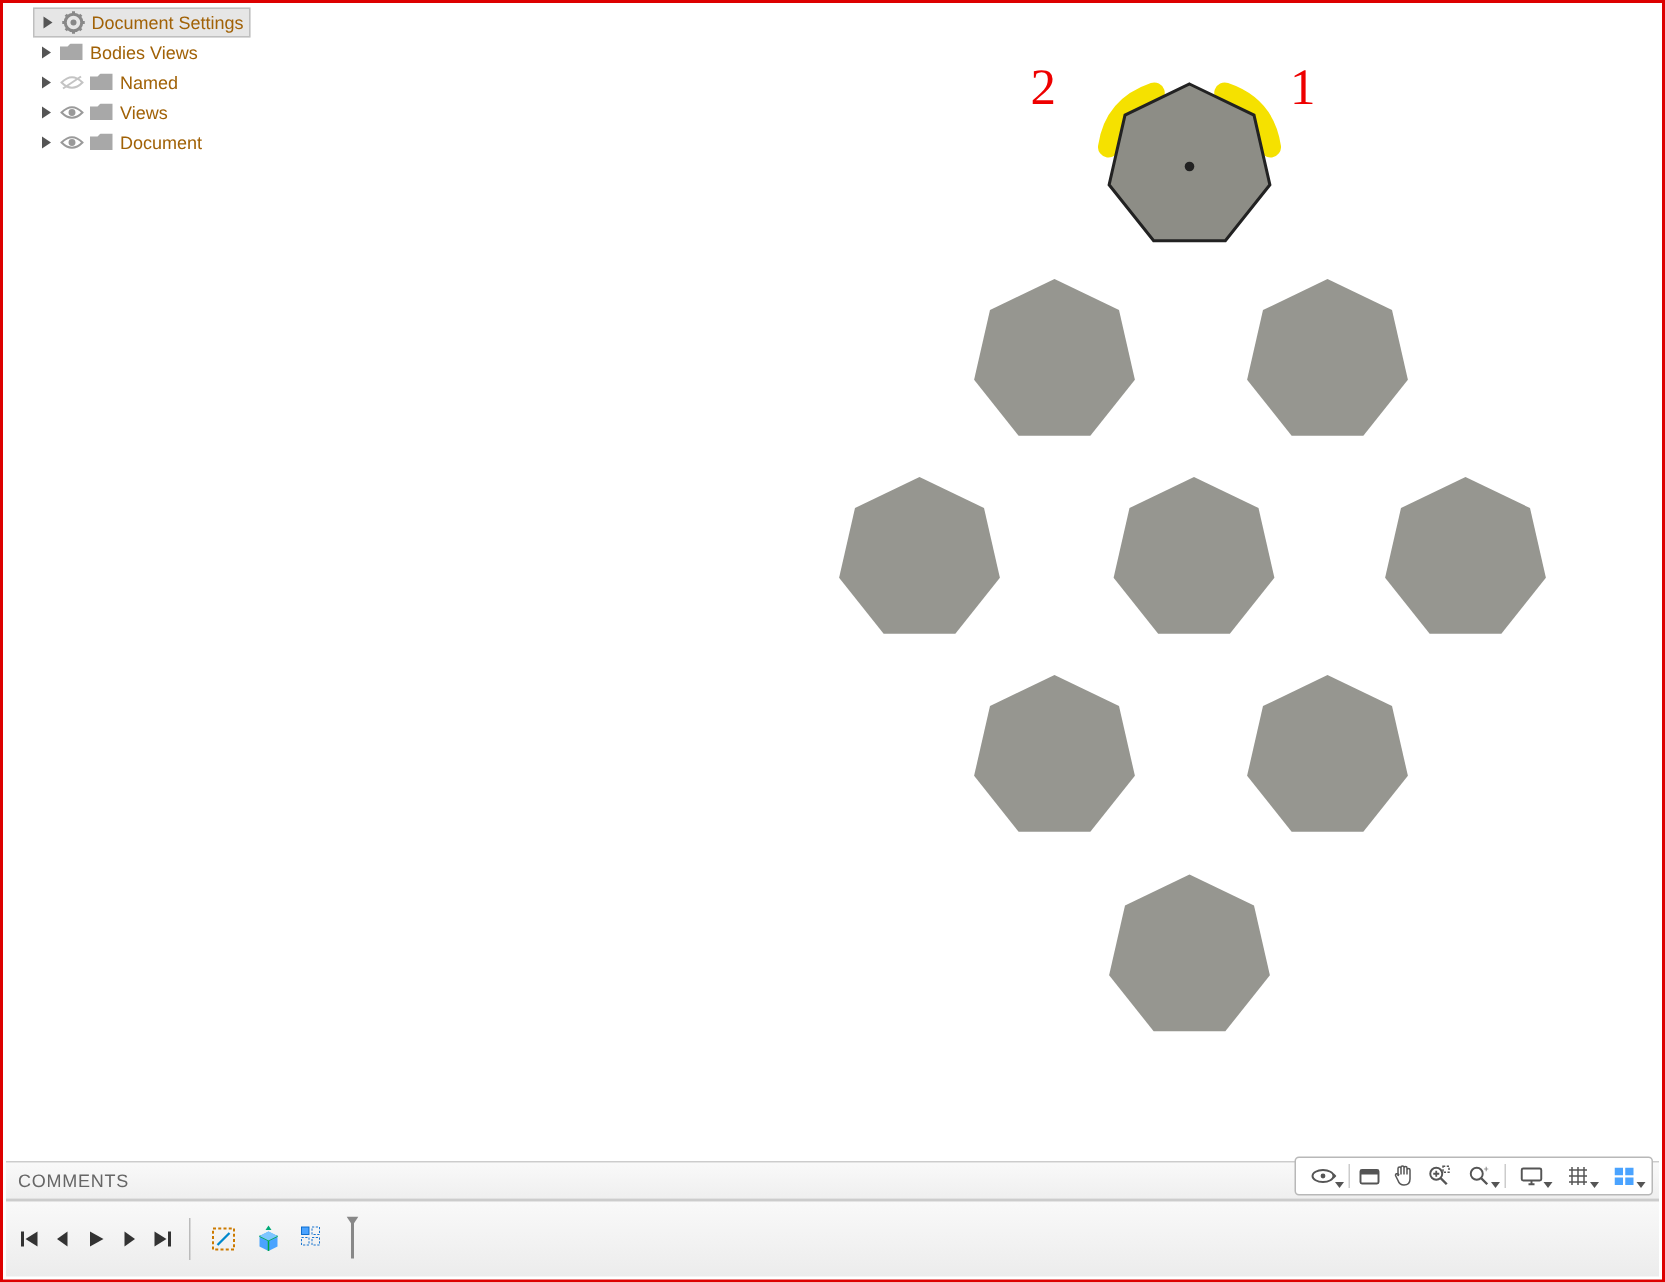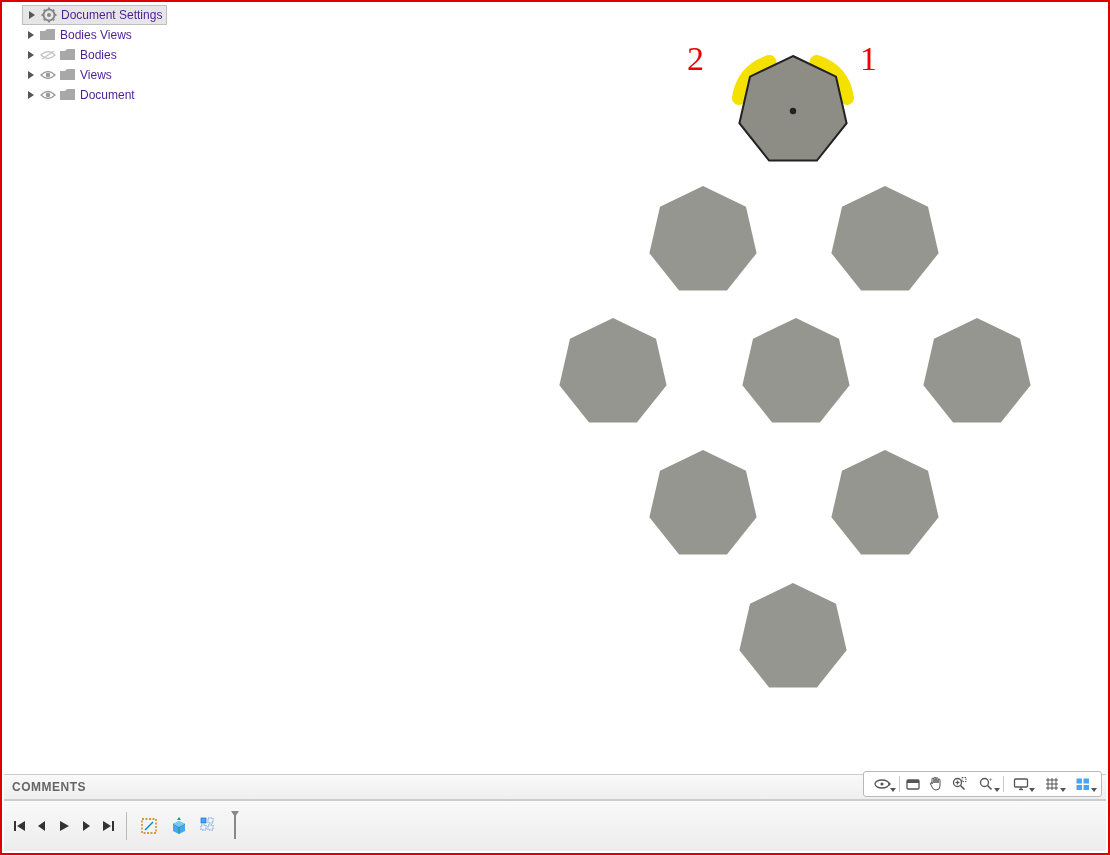--- a/index.html
+++ b/index.html
@@ -1,28 +1,28 @@
 <!DOCTYPE html>
 <html><head>
 <meta charset="utf-8">
 <style>
 html,body{margin:0;padding:0;width:1110px;height:855px;font-family:"Segoe UI",Arial,sans-serif;font-size:12px;color:#333;background:#fff;overflow:hidden;}
 .frame{position:relative;width:1110px;height:855px;box-sizing:border-box;border:2px solid #d00;}
 .browser-tree{position:absolute;top:3px;left:20px;}
 .tree-item{display:flex;align-items:center;height:20px;gap:4px;padding:0 4px;}
 .tree-item.sel{background:#e6e6e6;border:1px solid #bfbfbf;height:18px;}
-.tree-item .lbl{color:#4c1d95;}
+.tree-item .lbl{color:#a16207;}
 .tri{width:10px;height:10px;position:relative;}
 .tri svg{display:block;}
 .ic{width:16px;height:16px;display:flex;align-items:center;justify-content:center;}
 .ic svg{display:block;}
 .canvas{position:absolute;inset:0;}
 .heptagon{position:absolute;}
 .annot{position:absolute;font-family:"Comic Sans MS","Segoe Script",cursive;color:#e00;font-size:34px;font-weight:500;}
-.comments-bar{position:absolute;left:2px;right:2px;bottom:53px;height:24px;background:linear-gradient(#f9f9f9,#efefef);border-top:1px solid #ccc;border-bottom:1px solid #ccc;display:flex;align-items:center;padding:0 8px;color:#666;letter-spacing:0.5px;font-weight:bold;}
+.comments-bar{position:absolute;left:2px;right:2px;bottom:53px;height:24px;background:linear-gradient(#f9f9f9,#efefef);border-top:1px solid #ccc;border-bottom:1px solid #ccc;display:flex;align-items:center;padding:0 8px;color:#666;letter-spacing:0.5px;}
 .comments-bar .plus{margin-left:auto;margin-right:8px;font-size:14px;color:#555;}
 .comments-bar .grip{width:4px;height:14px;border-left:1px dotted #999;border-right:1px dotted #999;}
 .navbar{position:absolute;right:6px;bottom:56px;height:22px;display:flex;align-items:center;background:#fff;border:1px solid #b8b8b8;border-radius:3px;padding:1px 3px;gap:1px;}
 .nav-slot{width:22px;height:18px;display:flex;align-items:center;justify-content:center;position:relative;}
 .nav-slot.dd{width:30px;}
 .nav-slot .dd-arrow{position:absolute;right:1px;bottom:1px;width:0;height:0;border-left:3px solid transparent;border-right:3px solid transparent;border-top:4px solid #555;}
 .nav-sep{width:1px;height:16px;background:#ccc;margin:0 1px;}
 .timeline{position:absolute;left:2px;right:2px;bottom:2px;height:50px;background:linear-gradient(#f9f9f9,#ececec);border-top:1px solid #ccc;display:flex;align-items:center;padding:0 8px;gap:6px;}
 .tl-btn{width:16px;height:16px;display:flex;align-items:center;justify-content:center;}
 .tl-sep{width:1px;height:28px;background:#bbb;margin:0 4px;}
@@ -140,21 +140,21 @@
           <svg width="16" height="12" viewBox="0 0 16 12">
             <path d="M1 6 Q8 -1 15 6 Q8 13 1 6 Z" fill="none" stroke="#c4c4c4" stroke-width="1.3"></path>
             <line x1="2" y1="10" x2="14" y2="2" stroke="#c4c4c4" stroke-width="1.3"></line>
           </svg>
         </span>
     <span class="ic">
           <svg width="16" height="12" viewBox="0 0 16 12">
             <path d="M0 2 L5 2 L7 0 L15 0 L15 11 L0 11 Z" fill="#a8a8a8"></path>
           </svg>
         </span>
-    <span class="lbl">Bodies</span>
+    <span class="lbl">Named</span>
   </div>
   <div class="tree-item">
     <span class="tri">
           <svg width="10" height="10">
             <polygon points="2,1 8,5 2,9" fill="#555"></polygon>
           </svg>
         </span>
     <span class="ic">
           <svg width="16" height="12" viewBox="0 0 16 12">
             <path d="M1 6 Q8 -1 15 6 Q8 13 1 6 Z" fill="none" stroke="#9a9a9a" stroke-width="1.3"></path>

